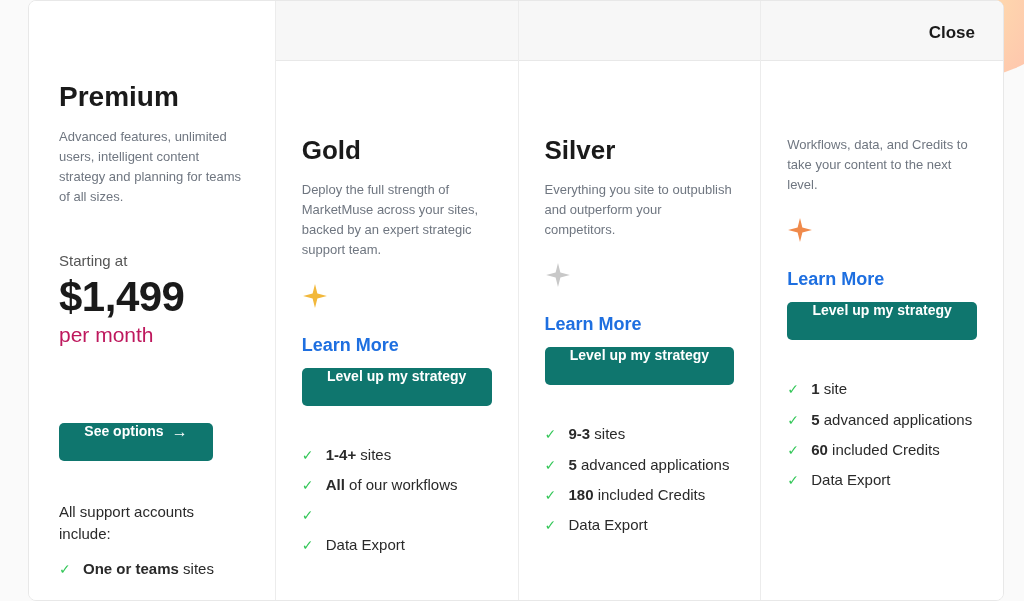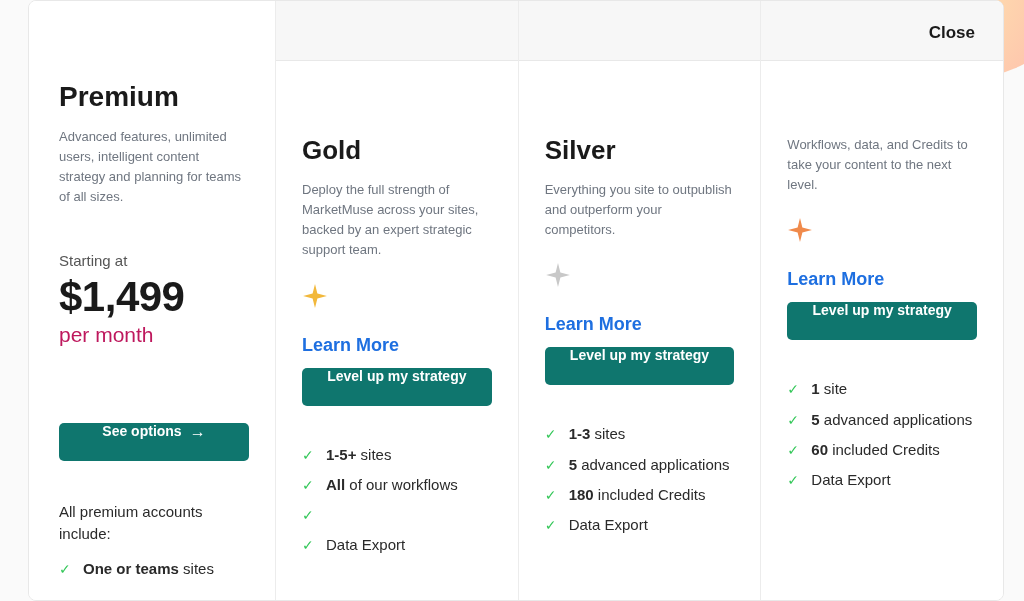--- a/index.html
+++ b/index.html
@@ -103,21 +103,21 @@
     background:#0f766e;
     color:#fff;
     font-weight:700;
     font-size:14px;
     height:38px;
     border-radius:5px;
     cursor:pointer;
     width:100%;
     gap:8px;
   }
-  .cta-btn.premium-btn { margin-top: 76px; width: 190px;}
+  .cta-btn.premium-btn { margin-top: 76px; width: 154px;}
   .cta-btn .arrow { font-size:16px; }
 
   .features {
     margin-top: 40px;
   }
   .features-heading{
     font-size:15px;
     color:#2a2a2a;
     line-height:1.5;
     margin-bottom:14px;
@@ -153,21 +153,21 @@
     <div class="starting-at">Starting at</div>
     <div class="price-big">$1,499</div>
     <div class="per-month">per month</div>
 
     <div class="cta-btn premium-btn">
       <span>See options</span>
       <span class="arrow">→</span>
     </div>
 
     <div class="features">
-      <div class="features-heading">All premium accounts include:</div>
+      <div class="features-heading">All support accounts include:</div>
       <ul class="feat-list" id="premium-feats">
           <li>
             <span class="check">✓</span>
     <span class="feat-text"><strong>One or teams</strong> sites</span>
           </li>
         </ul>
     </div>
   </div>
 
   <div class="col standard" id="tier-col-0">
@@ -181,21 +181,21 @@
       </div>
     <a class="learn-more">Learn More</a>
     <div class="cta-btn">
       <span>Level up my strategy</span>
     </div>
     <div class="features">
       <ul class="feat-list">
 
           <li>
             <span class="check">✓</span>
-            <span class="feat-text"><strong>1-5+</strong> sites</span>
+            <span class="feat-text"><strong>1-4+</strong> sites</span>
           </li>
           <li>
             <span class="check">✓</span>
             <span class="feat-text"><strong>All</strong> of our workflows</span>
           </li>
           <li>
             <span class="check">✓</span>
           </li>
           <li>
             <span class="check">✓</span>
@@ -215,21 +215,21 @@
       </div>
     <a class="learn-more">Learn More</a>
     <div class="cta-btn">
       <span>Level up my strategy</span>
     </div>
     <div class="features">
       <ul class="feat-list">
 
           <li>
             <span class="check">✓</span>
-            <span class="feat-text"><strong>1-3</strong> sites</span>
+            <span class="feat-text"><strong>9-3</strong> sites</span>
           </li>
           <li>
             <span class="check">✓</span>
             <span class="feat-text"><strong>5</strong> advanced applications</span>
           </li>
           <li>
             <span class="check">✓</span>
             <span class="feat-text"><strong>180</strong> included Credits</span>
           </li>
           <li>

